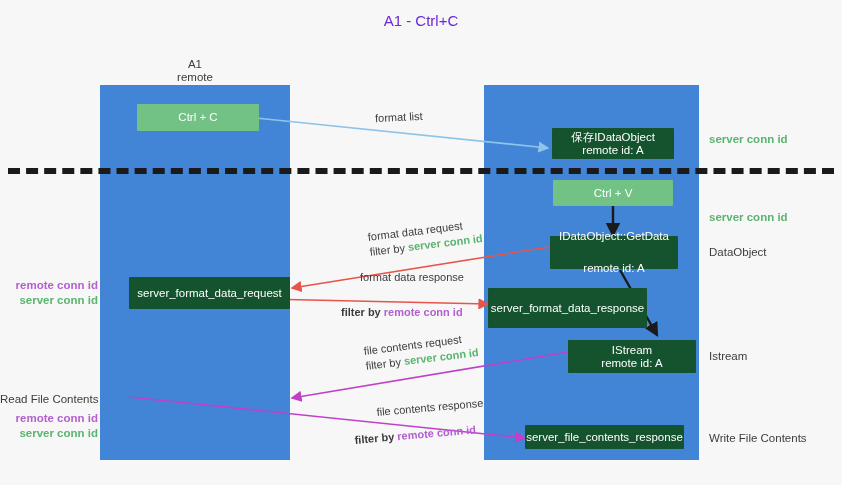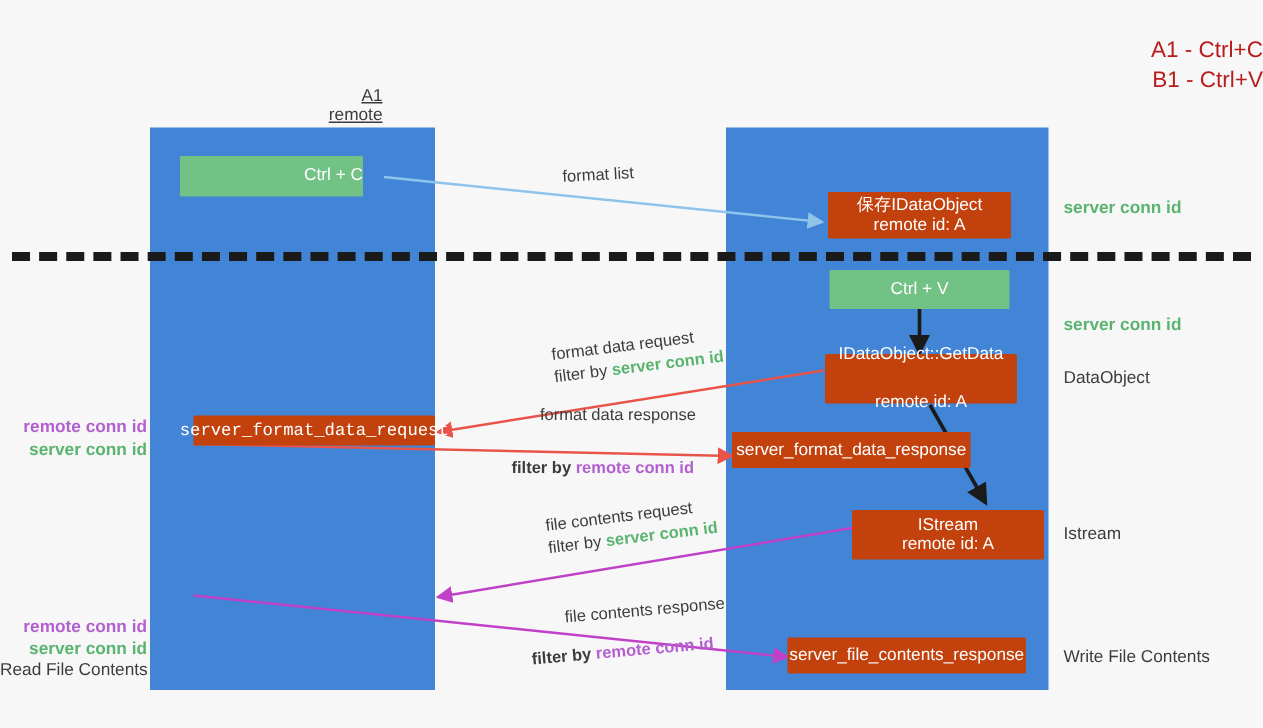--- a/index.html
+++ b/index.html
@@ -14,51 +14,50 @@
     background: #f7f7f7;
     font-family: "Liberation Sans", sans-serif;
     overflow: hidden;
   }
   .lane {
     position: absolute;
     background: #4285d6;
   }
   .lane-head {
     position: absolute;
-    text-align: right;
+    text-align: center;
     color: #3c3c3c;
     font-size: 11.5px;
     line-height: 13px;
-    text-decoration: underline;
   }
   .title {
     position: absolute;
     left: 0;
     right: 0;
-    top: 24px;
-    text-align: right;
-    color: #b91c1c;
+    top: 11px;
+    text-align: center;
+    color: #6d28d9;
     font-size: 15px;
     line-height: 20px;
   }
   .box {
     position: absolute;
     box-sizing: border-box;
     display: flex;
     flex-direction: column;
     align-items: center;
     justify-content: center;
     color: #ffffff;
     font-size: 11.5px;
     line-height: 13px;
     text-align: center;
     border-radius: 1px;
   }
   .box.green { background: #72c285; }
-  .box.orange { background: #c2410c; }
+  .box.orange { background: #14532d; }
   .edge-label {
     position: absolute;
     font-size: 11px;
     line-height: 15px;
     color: #3c3c3c;
     white-space: nowrap;
   }
   .side-label {
     position: absolute;
     font-size: 11.5px;
@@ -84,21 +83,20 @@
     border-top: 6px dashed #1a1a1a;
   }
 </style>
 </head>
 <body>
 
 <div id="canvas">
 
   <div class="title">
     <div>A1 - Ctrl+C</div>
-    <div>B1 - Ctrl+V</div>
   </div>
 
   <div class="lane" style="left:100px; top:85px; width:190px; height:375px;"></div>
   <div class="lane" style="left:484px; top:85px; width:215px; height:375px;"></div>
 
   <div class="lane-head" style="left:135px; top:58px; width:120px;">
     <div>A1</div>
     <div>remote</div>
   </div>
 
@@ -128,21 +126,21 @@
 
     <line x1="129" y1="296" x2="488" y2="304" stroke="#e8544a" stroke-width="1.6" marker-end="url(#ah-red)"></line>
 
     <line x1="568" y1="352" x2="292" y2="398" stroke="#c040c8" stroke-width="1.6" marker-end="url(#ah-magenta)"></line>
 
     <line x1="129" y1="397" x2="525" y2="438" stroke="#c040c8" stroke-width="1.6" marker-end="url(#ah-magenta)"></line>
   </svg>
 
   <div class="dash-line"></div>
 
-  <div class="box green" style="left:120px; top:104px; width:122px; height:27px;align-items:flex-end;">
+  <div class="box green" style="left:137px; top:104px; width:122px; height:27px;">
     <span>Ctrl + C</span>
   </div>
 
   <div class="box orange" style="left:552px; top:128px; width:122px; height:31px;">
     <span>保存IDataObject</span>
     <span>remote id: A</span>
   </div>
 
   <div class="box green" style="left:553px; top:180px; width:120px; height:26px;">
     <span>Ctrl + V</span>
@@ -151,25 +149,25 @@
   <div class="box orange" style="left:550px; top:236px; width:128px; height:33px;gap:19px;">
     <span>IDataObject::GetData</span>
     <span>remote id: A</span>
   </div>
 
   <div class="box orange" style="left:568px; top:340px; width:128px; height:33px;">
     <span>IStream</span>
     <span>remote id: A</span>
   </div>
 
-  <div class="box orange" style="left:129px; top:277px; width:161px; height:20px;font-family:Liberation Mono, monospace;">
+  <div class="box orange" style="left:129px; top:277px; width:161px; height:32px;">
     <span>server_format_data_request</span>
   </div>
 
-  <div class="box orange" style="left:488px; top:288px; width:159px; height:24px;">
+  <div class="box orange" style="left:488px; top:288px; width:159px; height:40px;">
     <span>server_format_data_response</span>
   </div>
 
 
   <div class="box orange" style="left:525px; top:425px; width:159px; height:24px;">
     <span>server_file_contents_response</span>
   </div>
 
   <div class="edge-label" style="left:375px; top:110px; transform:rotate(-3deg);">
     <span>format list</span>
@@ -217,21 +215,21 @@
   </div>
   <div class="side-label" style="left:709px; top:431px;">
     <span>Write File Contents</span>
   </div>
 
   <div class="side-label" style="left:0px; top:278px; width:98px; text-align:right;">
     <div class="purple-txt">remote conn id</div>
     <div class="green-txt">server conn id</div>
   </div>
 
-  <div class="side-label" style="left:0px; top:392px; width:98px; text-align:right;margin-top:48px;">
+  <div class="side-label" style="left:0px; top:392px; width:98px; text-align:right;">
     <span>Read File Contents</span>
   </div>
   <div class="side-label" style="left:0px; top:411px; width:98px; text-align:right;">
     <div class="purple-txt">remote conn id</div>
     <div class="green-txt">server conn id</div>
   </div>
 
 </div>
 
 </body></html>

